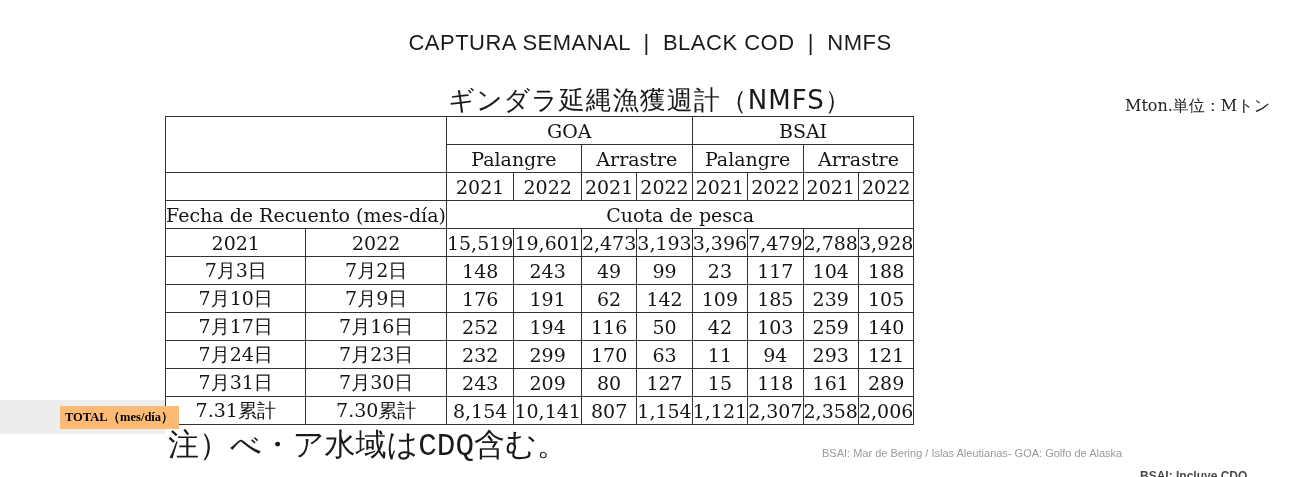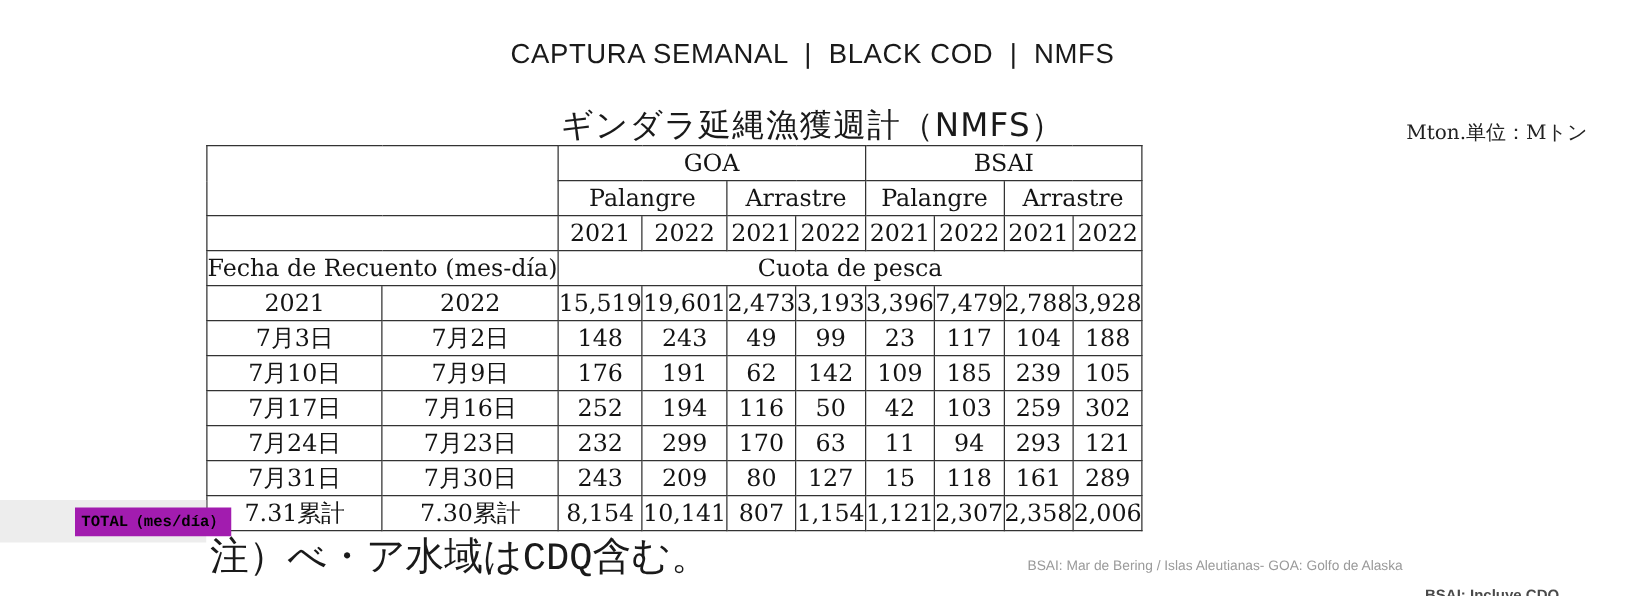--- a/index.html
+++ b/index.html
@@ -111,23 +111,23 @@
     font-size: 21px;
     height: 32px;
     border-top: 2px solid #2b2b2b;
   }
   .total-label {
     position: absolute;
     left: 60px;
     top: 406px;
     font-size: 12.5px;
     font-weight: bold;
-    font-family: Liberation Mono, monospace;
+    font-family: Liberation Serif, serif;
     color: #000000;
-    background: #a21caf;
+    background: #fdba74;
     padding: 3px 5px;
   }
   .total-band {
     position: absolute;
     left: 0;
     top: 400px;
     width: 165px;
     height: 34px;
     background: #ededed;
   }
@@ -247,21 +247,21 @@
       <tr class="data-row">
         <td class="jp">7月17日</td>
         <td class="jp">7月16日</td>
         <td class="num">252</td>
         <td class="num">194</td>
         <td class="num">116</td>
         <td class="num">50</td>
         <td class="num">42</td>
         <td class="num">103</td>
         <td class="num">259</td>
-        <td class="num">302</td>
+        <td class="num">140</td>
       </tr>
       <tr class="data-row">
         <td class="jp">7月24日</td>
         <td class="jp">7月23日</td>
         <td class="num">232</td>
         <td class="num">299</td>
         <td class="num">170</td>
         <td class="num">63</td>
         <td class="num">11</td>
         <td class="num">94</td>

